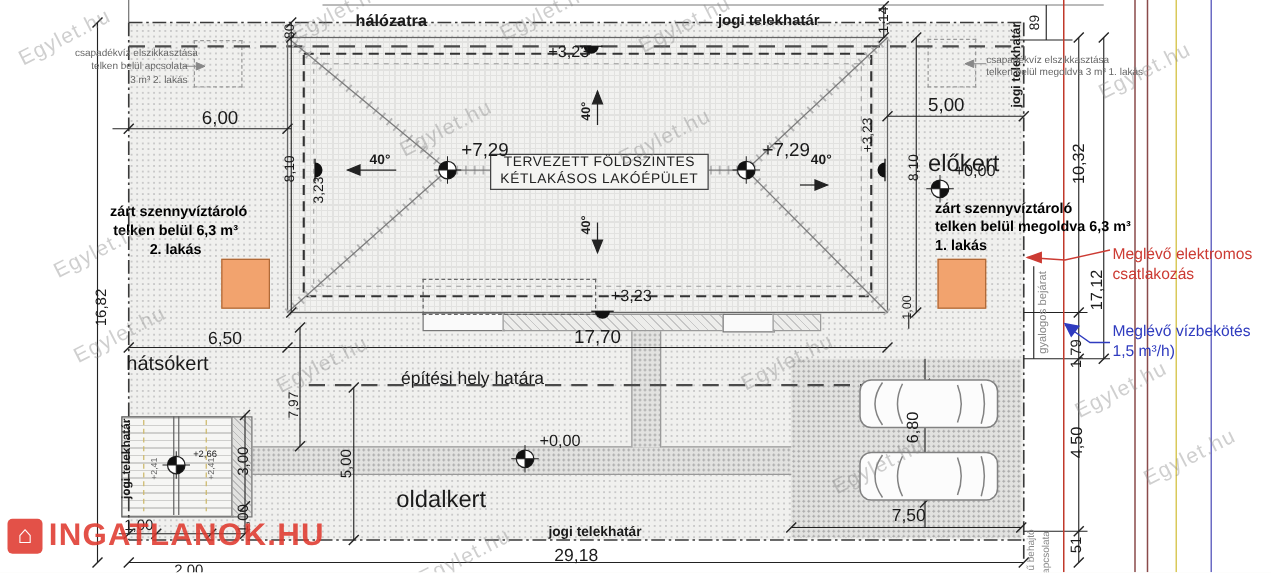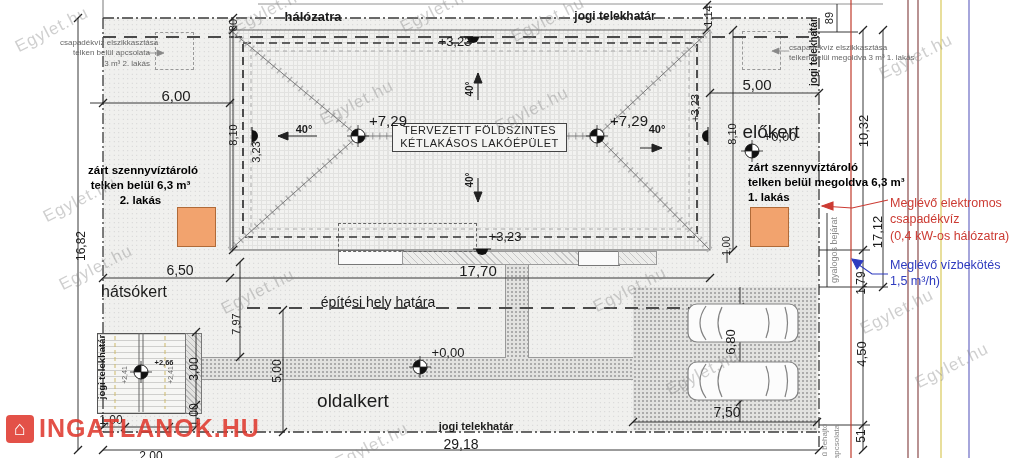--- a/index.html
+++ b/index.html
@@ -286,21 +286,21 @@
   <div class="lbl rot txt" style="left:695px;top:108px;font-size:11px;">+3,23</div>
   <div class="lbl rot txt" style="left:256px;top:152px;font-size:11px;">3,23</div>
   <div class="lbl txt" style="left:388px;top:120px;font-size:15px;">+7,29</div>
   <div class="lbl txt" style="left:629px;top:120px;font-size:15px;">+7,29</div>
   <div class="lbl txt" style="left:780px;top:136px;font-size:13px;">+0,00</div>
   <div class="lbl txt" style="left:448px;top:352px;font-size:13px;">+0,00</div>
   <div class="lbl b txt" style="left:304px;top:129px;font-size:11px;">40°</div>
   <div class="lbl b txt" style="left:657px;top:129px;font-size:11px;">40°</div>
   <div class="lbl b rot txt" style="left:470px;top:89px;font-size:10px;">40°</div>
   <div class="lbl b rot txt" style="left:470px;top:180px;font-size:10px;">40°</div>
-  <div class="lbl txt" style="left:164px;top:363px;font-size:7.5px;font-weight:bold;">+2,66</div>
+  <div class="lbl txt" style="left:164px;top:363px;font-size:7.5px;">+2,66</div>
   <div class="lbl rot txt gray" style="left:124px;top:375px;font-size:7px;">+2,41</div>
   <div class="lbl rot txt gray" style="left:170px;top:375px;font-size:7px;">+2,41</div>
 
   <div class="lbl txt" style="left:176px;top:95px;font-size:15px;text-align:center;">6,00</div>
   <div class="lbl txt" style="left:757px;top:84px;font-size:15px;">5,00</div>
   <div class="lbl txt" style="left:180px;top:270px;font-size:14px;">6,50</div>
   <div class="lbl txt" style="left:478px;top:270px;font-size:15px;">17,70</div>
   <div class="lbl txt" style="left:461px;top:444px;font-size:14px;">29,18</div>
   <div class="lbl txt" style="left:727px;top:412px;font-size:14px;">7,50</div>
   <div class="lbl txt" style="left:111px;top:420px;font-size:12px;">1,00</div>
@@ -337,22 +337,21 @@
     <div>telken belül 6,3 m³</div>
     <div>2. lakás</div>
   </div>
   <div class="note txt b" style="left:748px;top:160px;font-size:11.5px;">
     <div>zárt szennyvíztároló</div>
     <div>telken belül megoldva 6,3 m³</div>
     <div>1. lakás</div>
   </div>
   <div class="note txt" style="left:890px;top:195px;font-size:12.5px;color:var(--red_note);">
     <div>Meglévő elektromos</div>
-    <div>csapadékvíz</div>
-    <div>(0,4 kW-os hálózatra)</div>
+    <div>csatlakozás</div>
   </div>
   <div class="note txt" style="left:890px;top:257px;font-size:12.5px;color:var(--blue_note);">
     <div>Meglévő vízbekötés</div>
     <div>1,5 m³/h)</div>
   </div>
   <div class="lbl rot txt" style="left:834px;top:250px;font-size:9px;color:#888;">gyalogos bejárat</div>
   <div class="lbl rot txt" style="left:825px;top:440px;font-size:8px;color:#888;">ű behajtó</div>
   <div class="lbl rot txt" style="left:837px;top:442px;font-size:8px;color:#888;">apcsolata</div>
 
   <div class="wm" style="left:52px;top:30px;">Egylet.hu</div>

